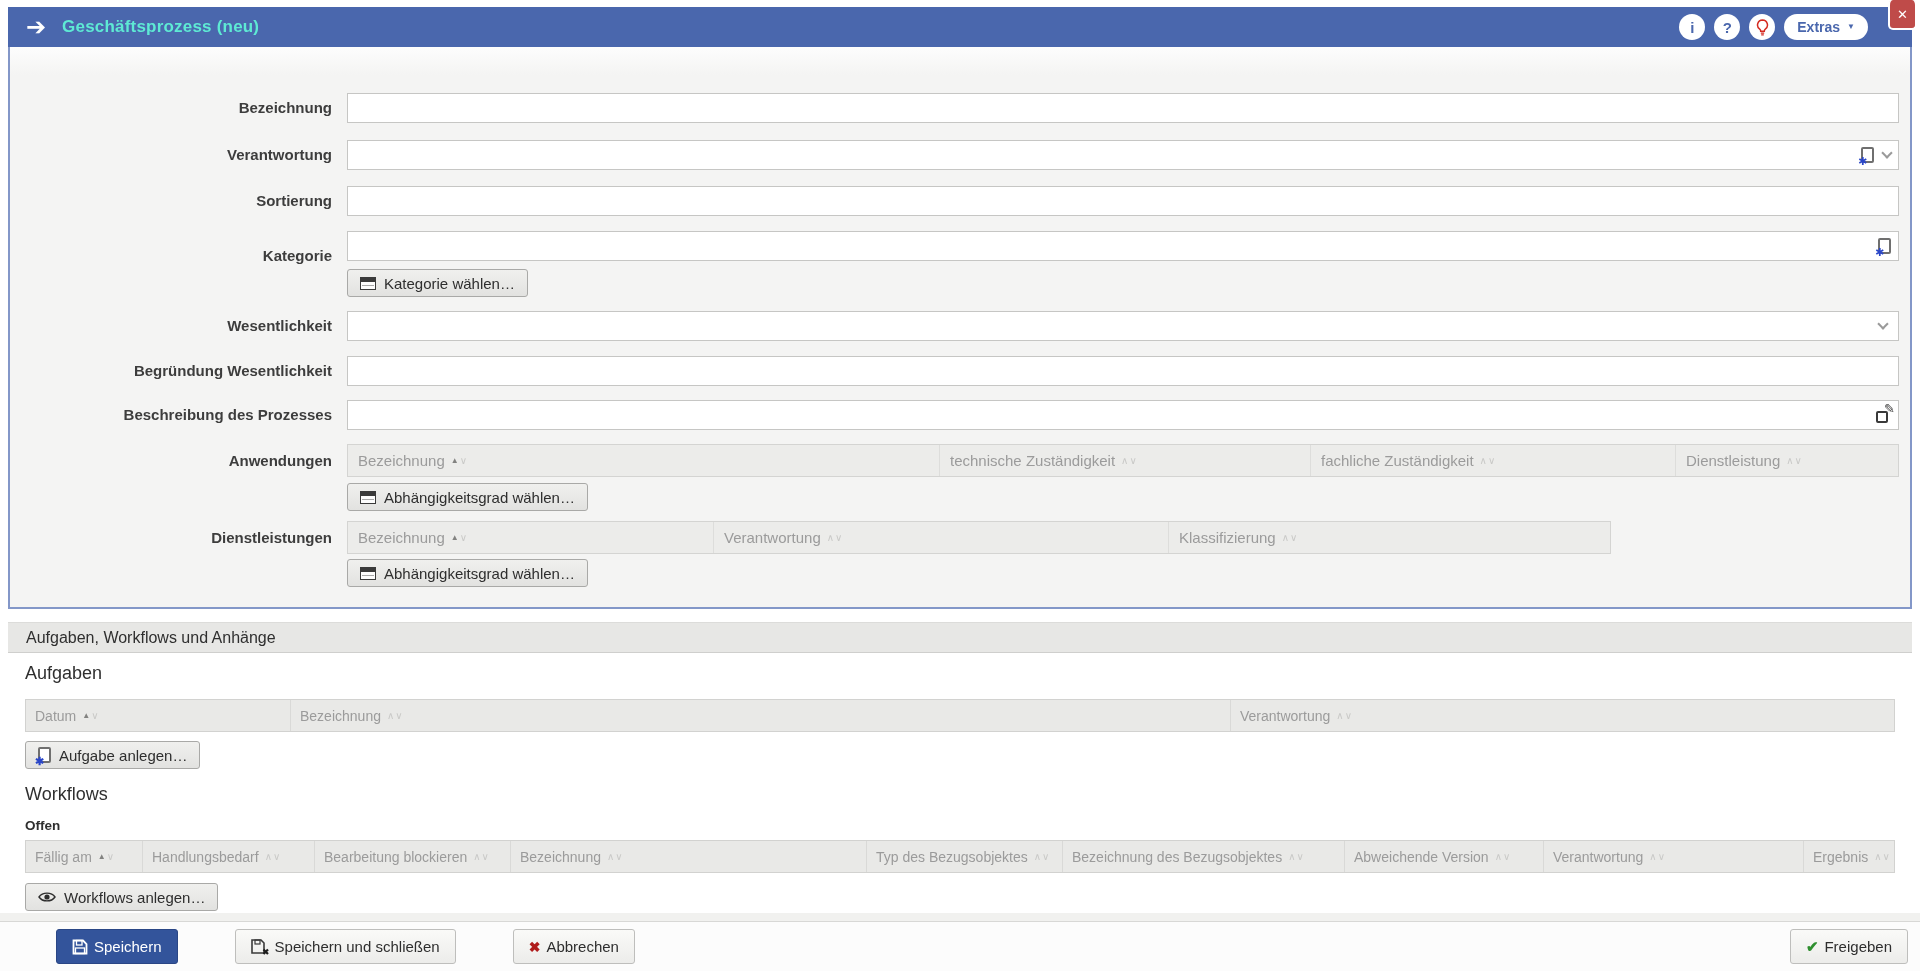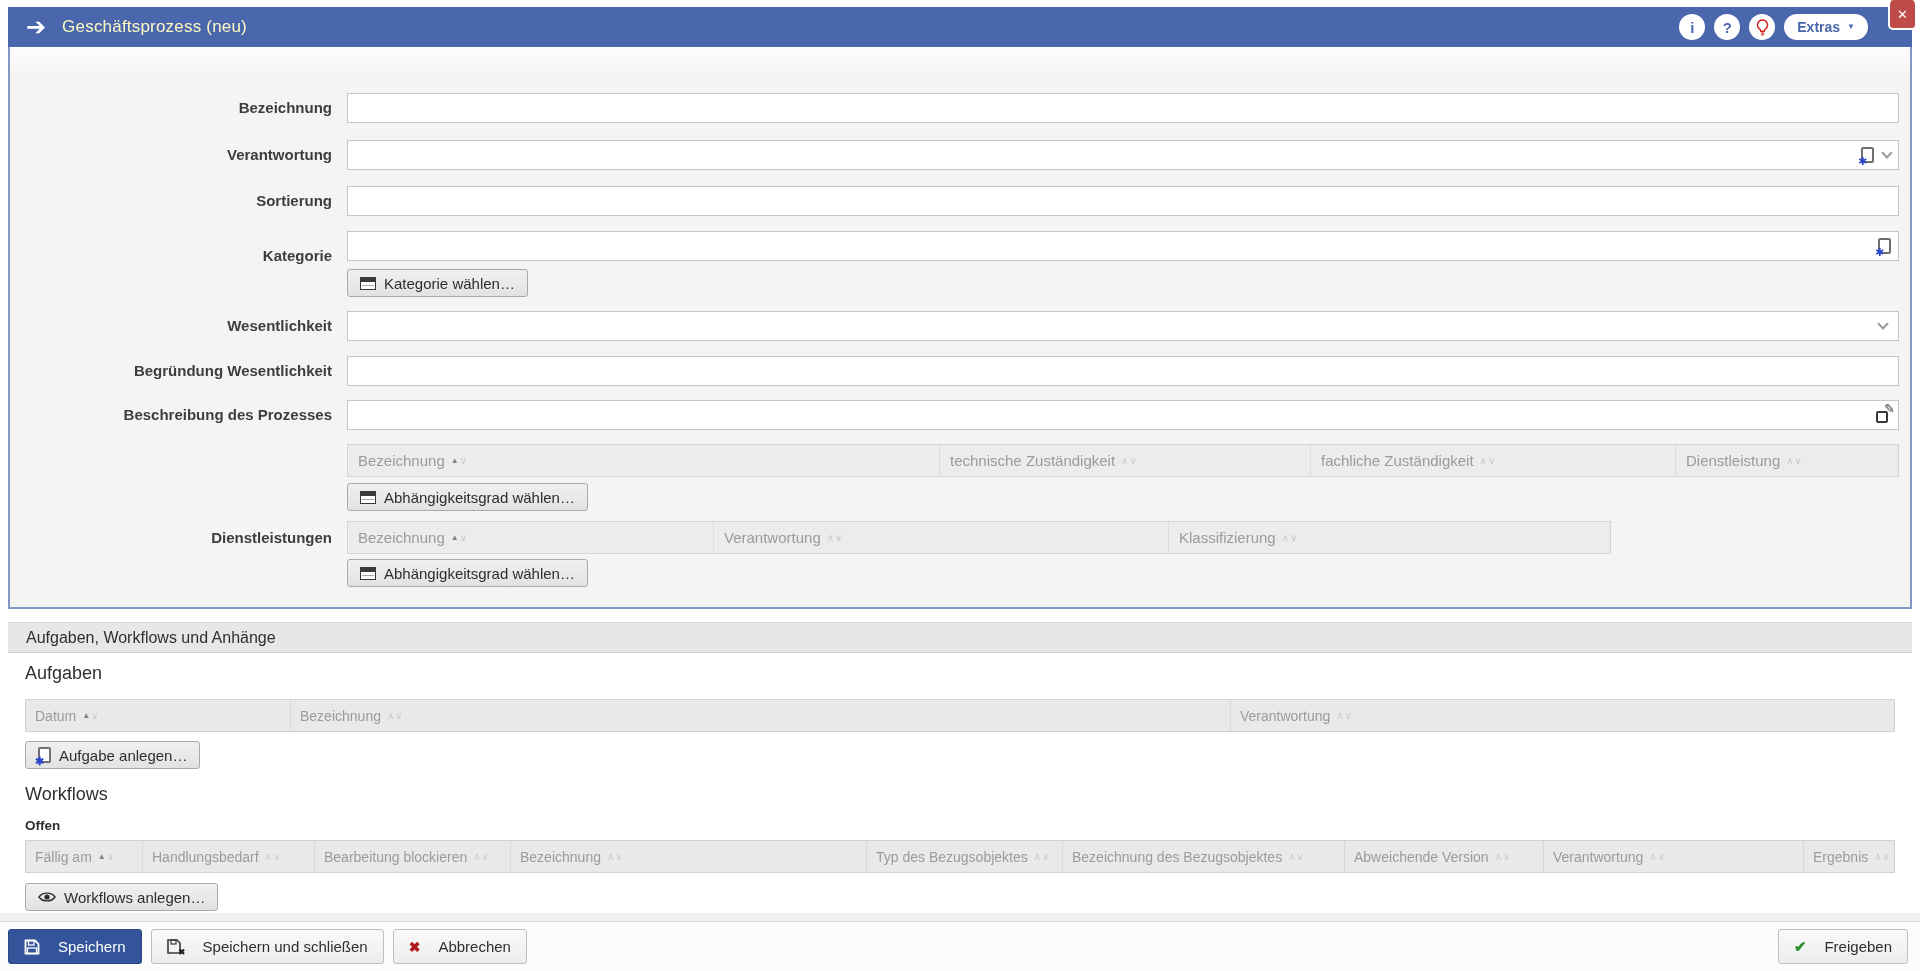--- a/index.html
+++ b/index.html
@@ -8,21 +8,21 @@
     background:#ffffff;
     font-family:"Liberation Sans","DejaVu Sans",sans-serif;
     position:relative; overflow:hidden; color:#2e2e2e;
   }
   .stage { position:absolute; inset:0; }
 
   
   .header-bar{ position:absolute; left:8px; top:7px; width:1904px; height:40px;
     background:#4a67ad; display:flex; align-items:center; padding:0 44px 0 18px; }
   .title-arrow{ color:#fff; font-size:24px; line-height:1; margin-right:16px; }
-  .win-title{ color:#fef9c3; font-size:17px; font-weight:normal; letter-spacing:.2px; }
+  .win-title{ color:#5eead4; font-size:17px; font-weight:bold; letter-spacing:.2px; }
   .hdr-right{ margin-left:auto; display:flex; align-items:center; gap:9px; }
   .circle-btn{ width:26px; height:26px; border-radius:50%; background:#fff; color:#4a67ad;
     font-weight:bold; font-size:15px; display:flex; align-items:center; justify-content:center; cursor:pointer; }
   .extras-btn{ height:26px; border-radius:13px; background:#fff; color:#4a67ad; font-weight:bold;
     font-size:14px; display:flex; align-items:center; gap:7px; padding:0 13px; cursor:pointer; }
   .extras-btn .caret{ font-size:8px; line-height:1; }
   .close-tab{ position:absolute; top:0; right:3px; width:29px; height:30px; background:#bf4b49;
     border:2px solid #fff; border-top:none; border-radius:5px; color:#fff; font-weight:bold; font-size:13px;
     display:flex; align-items:center; justify-content:center; z-index:6; cursor:pointer; }
 
@@ -69,23 +69,23 @@
   .band{ position:absolute; left:8px; top:622px; width:1904px; height:31px; background:#e7e7e5;
     border-top:1px solid #dcdcda; border-bottom:1px solid #cfcfcd; display:flex; align-items:center;
     padding:0 18px; font-size:16px; color:#2f2f2f; }
   .sec-h{ position:absolute; left:25px; font-size:18px; color:#2f2f2f; }
   .sub-h{ position:absolute; left:25px; font-size:13.5px; font-weight:bold; color:#2f2f2f; }
 
   
   .prefoot{ position:absolute; left:0; top:913px; width:1920px; height:8px; background:#f1f1ef; }
   .footer{ position:absolute; left:0; top:921px; width:1920px; height:50px; background:#fcfcfc;
     border-top:1px solid #d8d8d6; display:flex; align-items:center; padding:0 12px 0 8px; gap:9px; }
-  .fbtn{ height:35px; display:inline-flex; align-items:center; gap:18px; padding:0 15px;
+  .fbtn{ height:35px; display:inline-flex; align-items:center; gap:6px; padding:0 15px;
     background:linear-gradient(#fafaf8,#ececea); border:1px solid #bebebc; border-radius:3px;
-    font-size:15px; color:#2e2e2e; cursor:pointer; white-space:nowrap; }
+    font-size:15px; color:#2e2e2e; cursor:pointer; white-space:nowrap;margin-left:48px; }
   .fbtn.primary{ background:#33549b; border-color:#2a4685; color:#fff; }
   .release{ margin-left:auto; }
   .x-red{ color:#b01c1c; font-size:14px; font-weight:bold; }
   .check-green{ color:#2f8f2f; font-size:15px; font-weight:bold; }
 </style>
 </head>
 <body>
 
 <div class="stage">
 
@@ -159,20 +159,21 @@
     <div class="inp-wrap" style="top:353px">
       <input class="inp" type="text" value="" style="">
       <span class="field-ico">
         <span class="editicon">
           <span class="box"></span>
           <span class="pen">✎</span>
         </span>
       </span>
     </div>
 
+    <div class="fl" style="top:397px; line-height:33px">Anwendungen</div>
     <div class="thead" style="top:397px; left:337px; width:1552px">
       <div class="th" style="width:592px">
         <span>Bezeichnung</span>
         <span class="sorts">
             <i class="tri">▲</i>
             <i>∨</i>
           </span>
       </div>
       <div class="th" style="width:371px">
         <span>technische Zuständigkeit</span>

